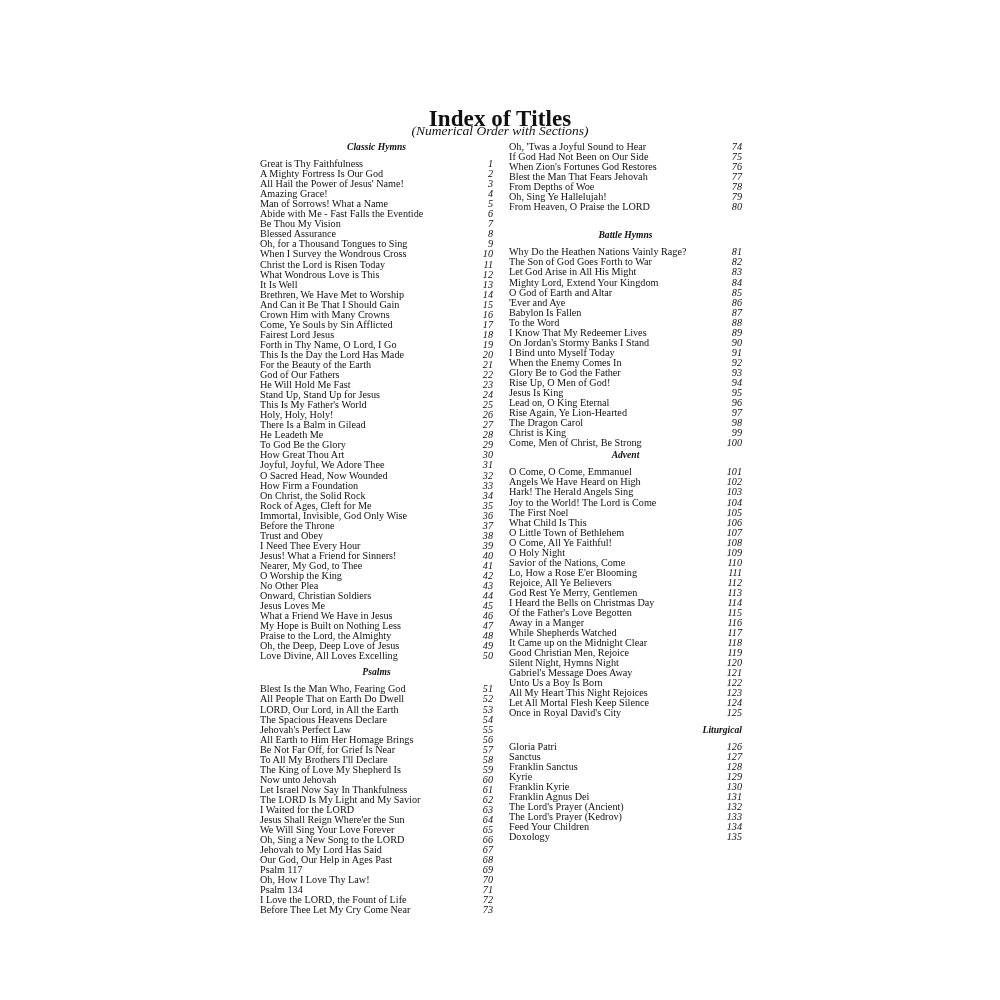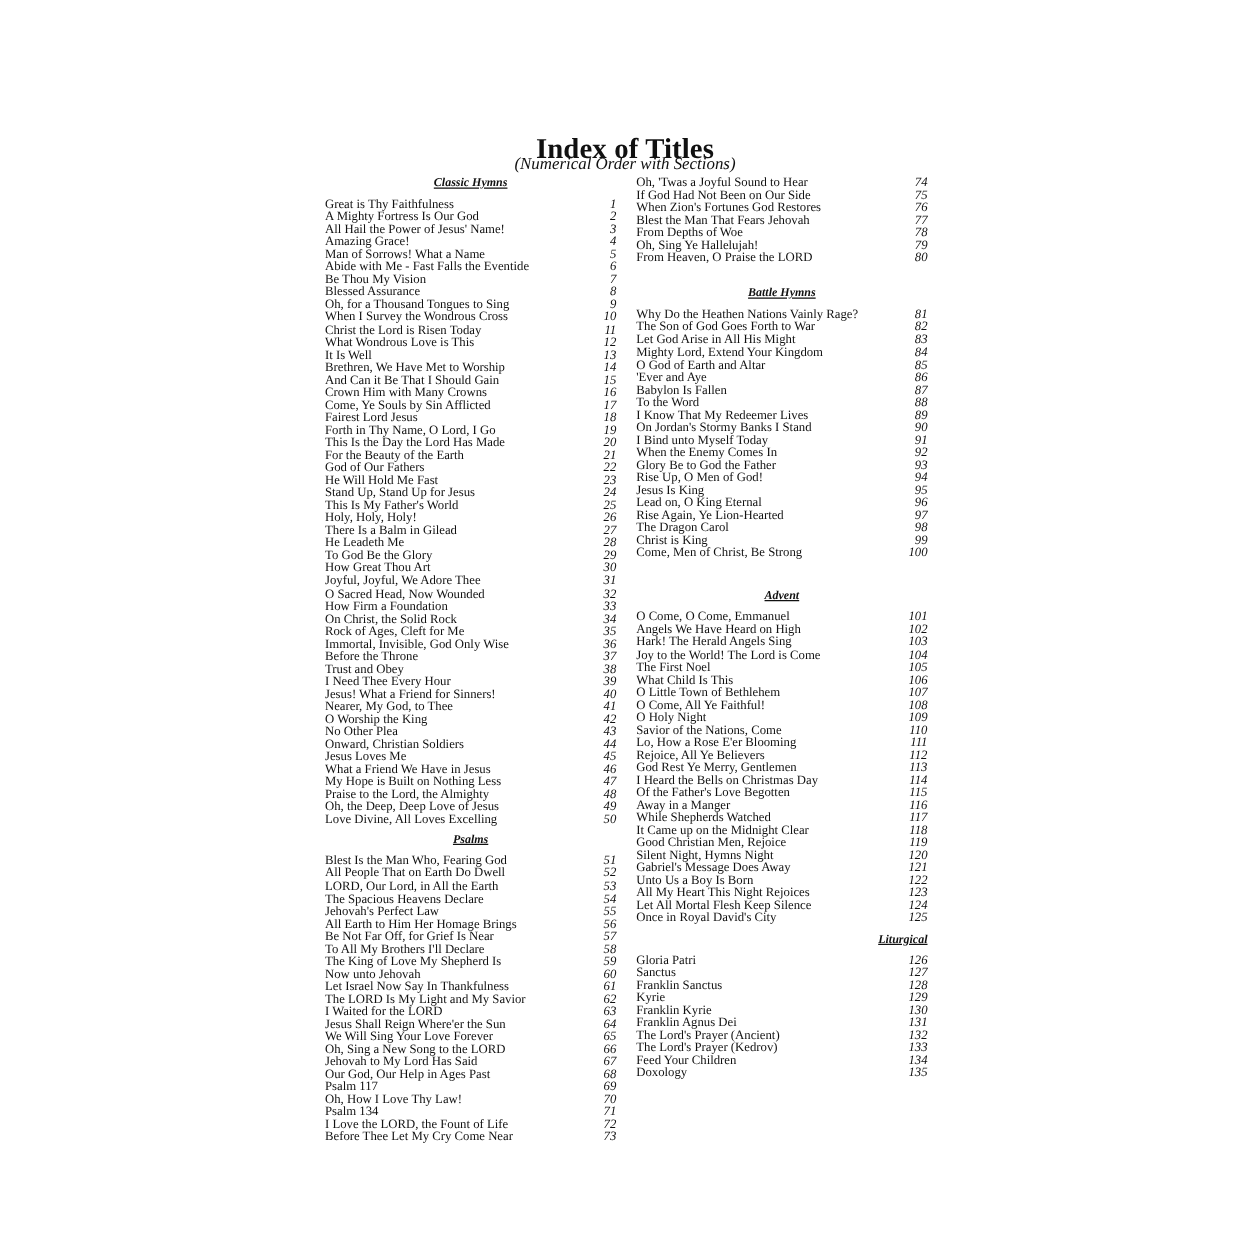--- a/index.html
+++ b/index.html
@@ -6,21 +6,21 @@
   body { width:1000px; height:1000px; position:relative; overflow:hidden;
          font-family:"Liberation Serif","DejaVu Serif",serif; color:#111; }
   .title { position:absolute; left:0; width:1000px; top:106px; text-align:center;
            font-size:23px; font-weight:bold; letter-spacing:0.1px; }
   .subtitle { position:absolute; left:0; width:1000px; top:123px; text-align:center;
            font-size:13.5px; font-style:italic; }
   .col { position:absolute; top:142px; width:233px; }
   .col.left { left:260px; }
   .col.right { left:509px; }
   .section-head { height:10.05px; line-height:10.05px; text-align:center; font-size:9.6px;
-                  font-style:italic; font-weight:bold;text-decoration:underline; }
+                  font-style:italic; font-weight:bold; }
   .row { display:flex; justify-content:space-between; height:10.05px; line-height:10.05px;
          font-size:10.2px; white-space:nowrap; }
   .row .num { font-style:italic; text-align:right; }
   .section { }
   .section + .section .section-head { margin-top:6px; }
 </style>
 </head>
 <body>
 
 <div>
@@ -437,21 +437,21 @@
         <div class="row">
           <span class="ttl">Christ is King</span>
           <span class="num">99</span>
         </div>
         <div class="row">
           <span class="ttl">Come, Men of Christ, Be Strong</span>
           <span class="num">100</span>
         </div>
       </div>
       <div class="section">
-        <div class="section-head" style="margin-top: 24px;">Advent</div>
+        <div class="section-head" style="margin-top: 2px;">Advent</div>
         <div style="height: 7px;"></div>
         <div class="row">
           <span class="ttl">O Come, O Come, Emmanuel</span>
           <span class="num">101</span>
         </div>
         <div class="row">
           <span class="ttl">Angels We Have Heard on High</span>
           <span class="num">102</span>
         </div>
         <div class="row">

